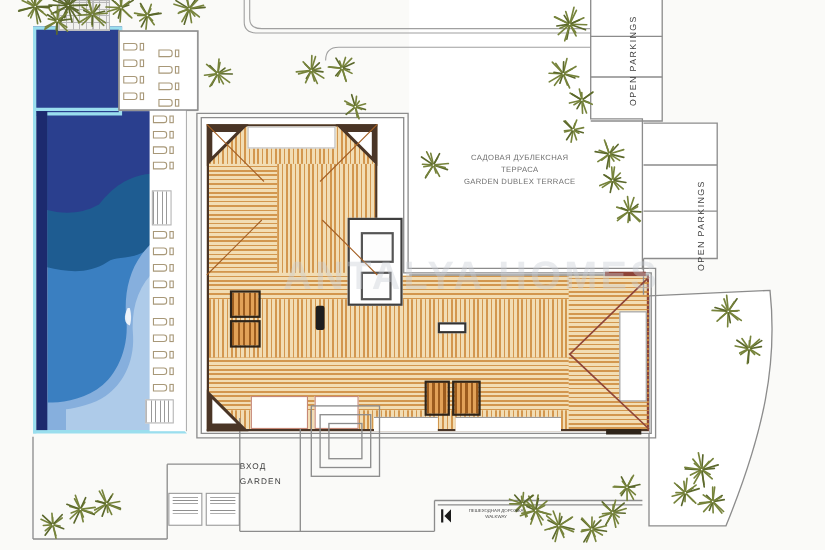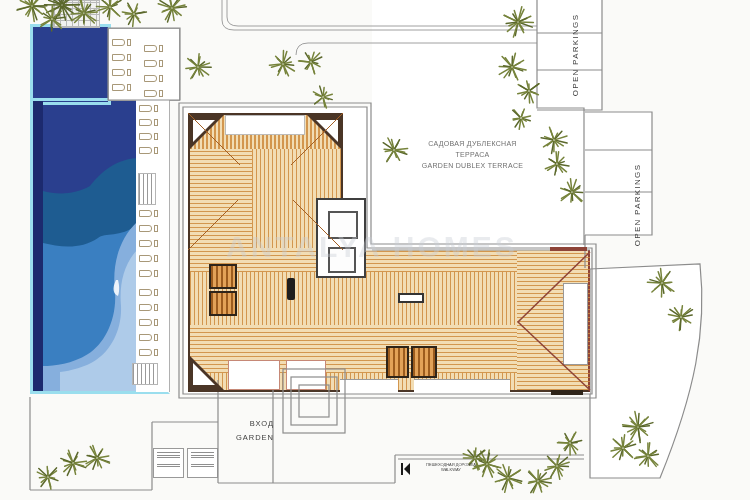--- a/index.html
+++ b/index.html
@@ -36,23 +36,23 @@
   .shaft-inner{position:absolute;background:#fdfdfd;border:2px solid #555;}
   .vent{z-index:4;background:#fff;border:2px solid #333;}
   .slot{z-index:4;background:#1e1e1e;border-radius:2px;}
   .wstrip{z-index:4;background:#fff;border:1px solid #999;}
   .note{z-index:4;background:#fff;border:1px solid #999;}
   .nl{height:6px;margin:3px 3px 4px;background:repeating-linear-gradient(0deg,#8f8f8f 0 1px,transparent 1px 2.5px);}
   .nl2{height:5px;margin:0 3px;background:repeating-linear-gradient(0deg,#8f8f8f 0 1px,transparent 1px 2.5px);}
   .lbl{z-index:7;color:var(--text-gray,#6f6f6f);}
   .lbl-terrace{width:135px;text-align:center;font-size:7px;line-height:1.55;letter-spacing:.3px;}
   .lbl-parking{width:110px;height:12px;text-align:center;font-size:8px;letter-spacing:1.3px;color:var(--text-dark,#3c3c3c);transform:rotate(-90deg);}
-  .lbl-entry{width:56px;text-align:right;font-size:7.5px;letter-spacing:1px;color:var(--text-dark,#3c3c3c);line-height:1.9;}
+  .lbl-entry{width:56px;text-align:left;font-size:7.5px;letter-spacing:1px;color:var(--text-dark,#3c3c3c);line-height:1.9;}
   .lbl-walk{width:140px;font-size:8px;line-height:1.3;color:#444;transform:scale(.5);transform-origin:0 0;text-align:center;}
-  .watermark{z-index:8;width:420px;text-align:left;font-size:30px;font-weight:bold;letter-spacing:3px;color:var(--watermark-gray,#c8cdd5);opacity:.38;pointer-events:none;margin-left:46px;}
+  .watermark{z-index:8;width:420px;text-align:right;font-size:36px;font-weight:bold;letter-spacing:3px;color:var(--watermark-gray,#c8cdd5);opacity:.38;pointer-events:none;}
 </style>
 </head>
 <body>
 
 <div id="plan">
 
   <svg id="base-svg" class="layer" viewBox="0 0 750 500">
     <path d="M372,0 H537 V108 H584 V245 H372 Z" fill="#ffffff"></path>
     <rect x="537" y="0" width="65" height="110" fill="#ffffff"></rect>
     <rect x="585" y="112" width="67" height="123" fill="#ffffff"></rect>

